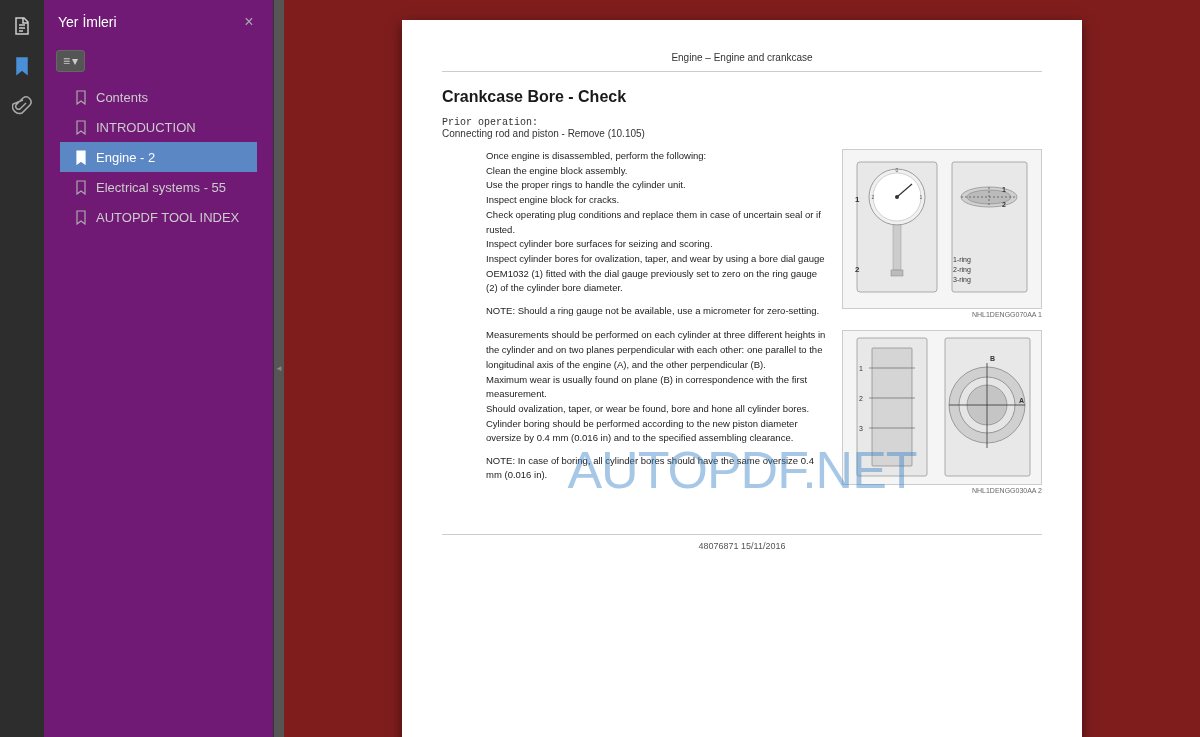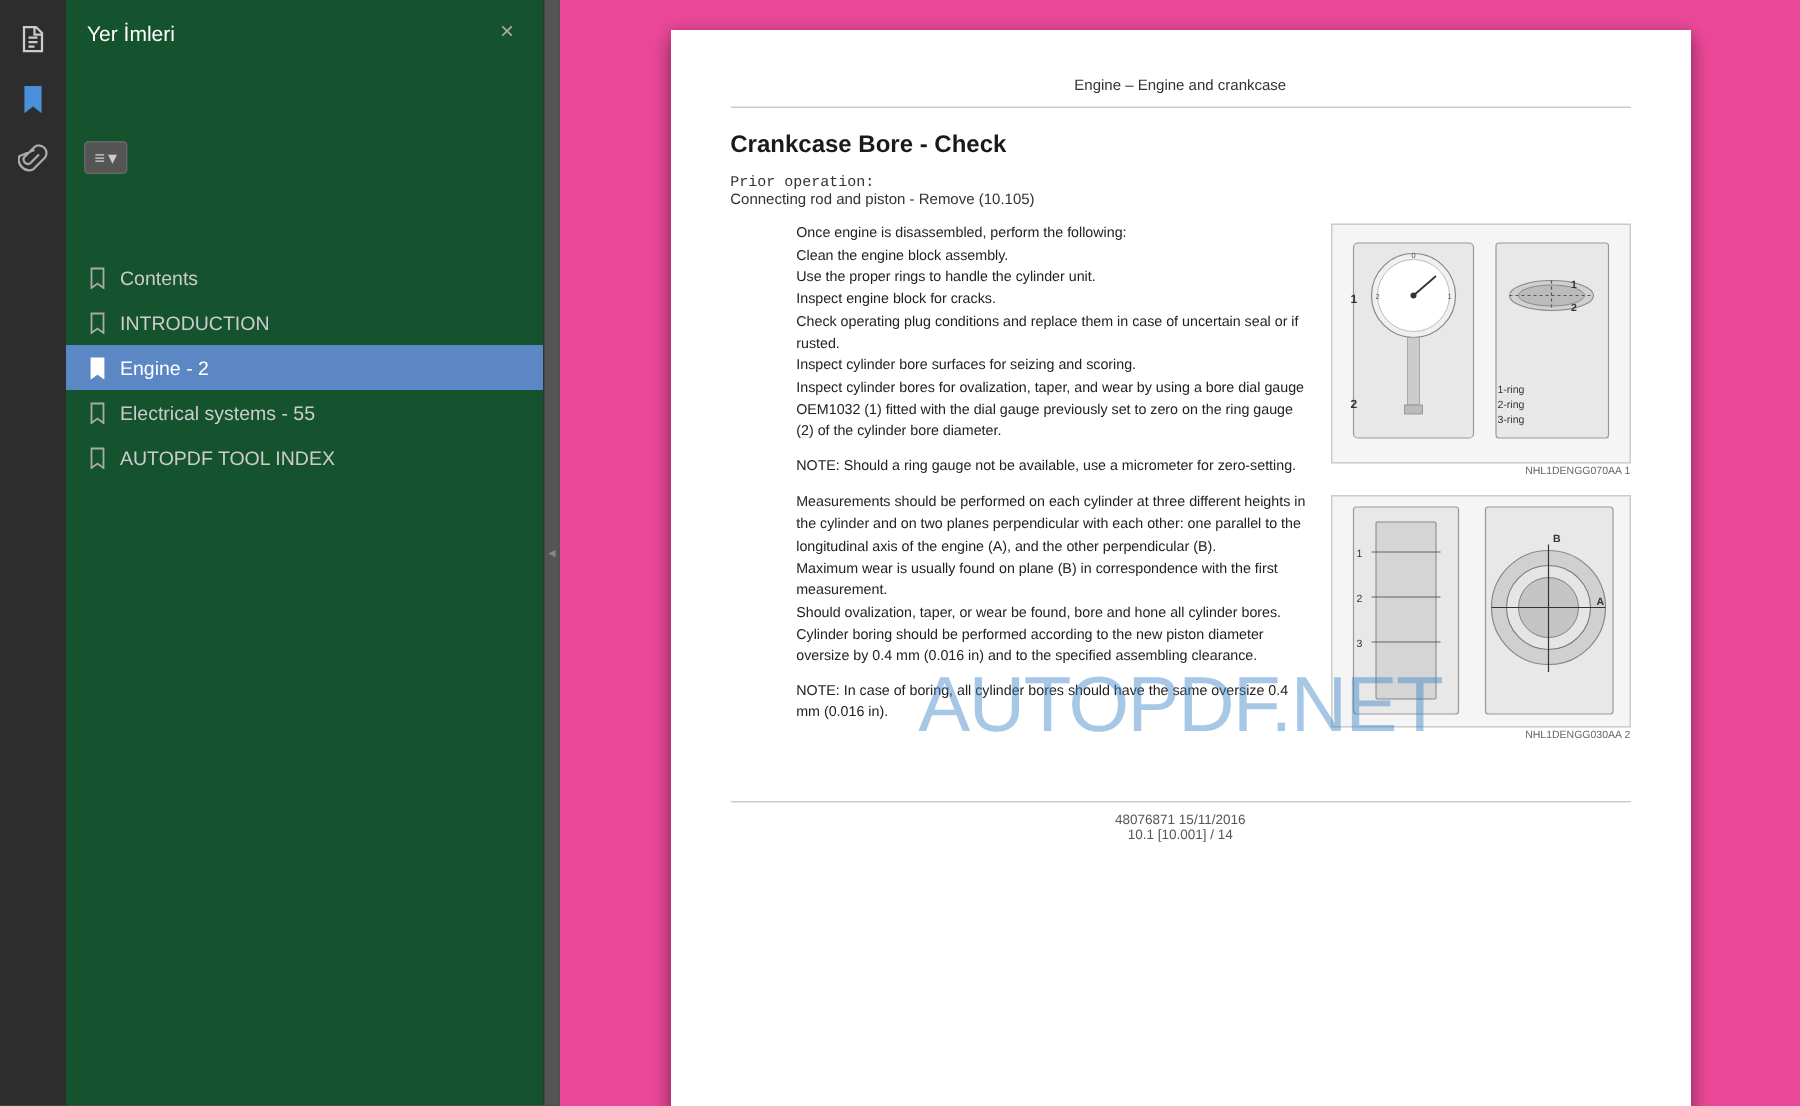--- a/index.html
+++ b/index.html
@@ -24,26 +24,25 @@
       justify-content: center;
       color: #aaa;
       cursor: pointer;
       border-radius: 3px;
     }
     .toolbar-icon.active { color: #fff; }
     .toolbar-icon svg { width: 20px; height: 20px; fill: currentColor; }
 
     
     .sidebar {
-      width: 319px;
-      background: #14532d;
+      width: 230px;
+      background: #701a75;
       display: flex;
       flex-direction: column;
       border-right: 1px solid #333;
-      gap: 44px;
     }
     .sidebar-header {
       display: flex;
       align-items: center;
       justify-content: space-between;
       padding: 12px 14px;
       color: #fff;
       font-size: 14px;
       font-weight: 500;
     }
@@ -78,21 +77,21 @@
       border: 1px solid #666;
       border-radius: 3px;
       color: #ccc;
       cursor: pointer;
       font-size: 12px;
     }
 
     .bookmark-list {
       flex: 1;
       overflow-y: auto;
-      padding: 4px 0;
+      padding: 4px 16px;
     }
     .bookmark-item {
       display: flex;
       align-items: center;
       padding: 7px 14px;
       color: #ccc;
       cursor: pointer;
       font-size: 13px;
       gap: 8px;
     }
@@ -140,21 +139,21 @@
     }
 
     
     .pdf-viewer {
       flex: 1;
       overflow-y: auto;
       display: flex;
       justify-content: center;
       align-items: flex-start;
       padding: 20px;
-      background: #ec4899;
+      background: #7f1d1d;
     }
 
     .pdf-page {
       background: #fff;
       width: 680px;
       min-height: 900px;
       padding: 32px 40px;
       box-shadow: 0 4px 12px rgba(0,0,0,0.5);
       position: relative;
       font-family: Arial, sans-serif;
@@ -469,18 +468,17 @@
             <div class="img-caption">NHL1DENGG030AA 2</div>
           </div>
 
         </div>
       </div>
 
       <div class="watermark">AUTOPDF.NET</div>
 
       <div class="pdf-footer">
         <div>48076871 15/11/2016</div>
-        <div>10.1 [10.001] / 14</div>
       </div>
 
     </div>
   </div>
 </div>
 
 </body></html>

